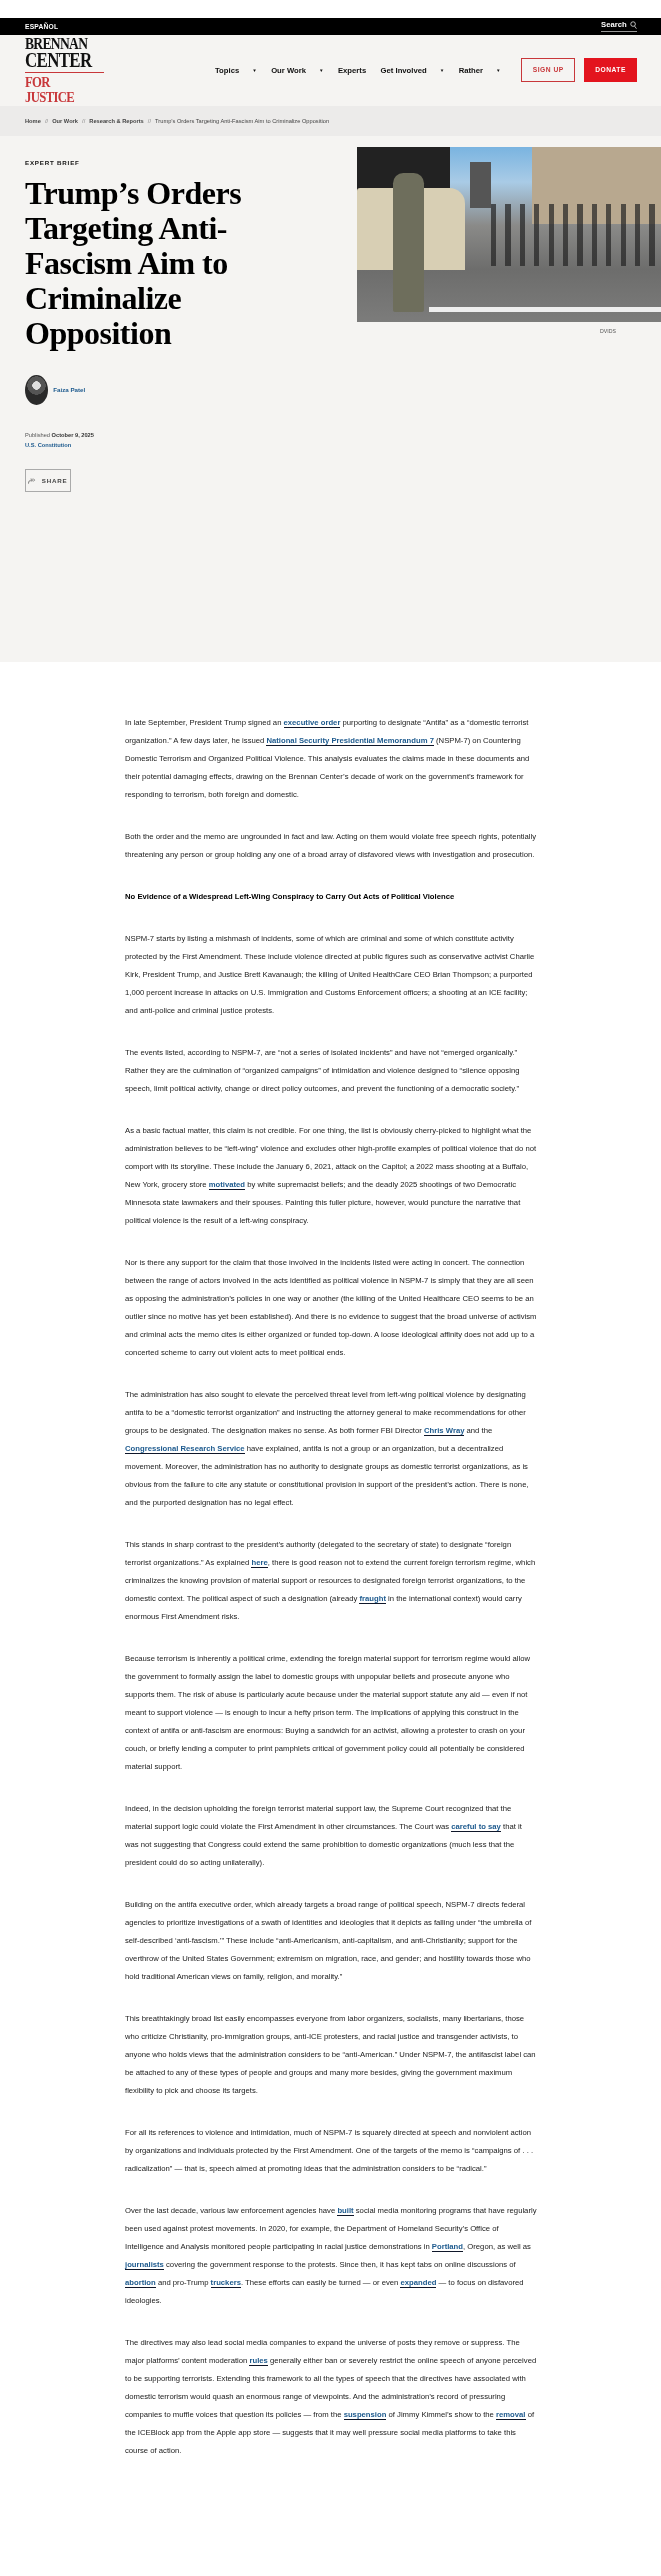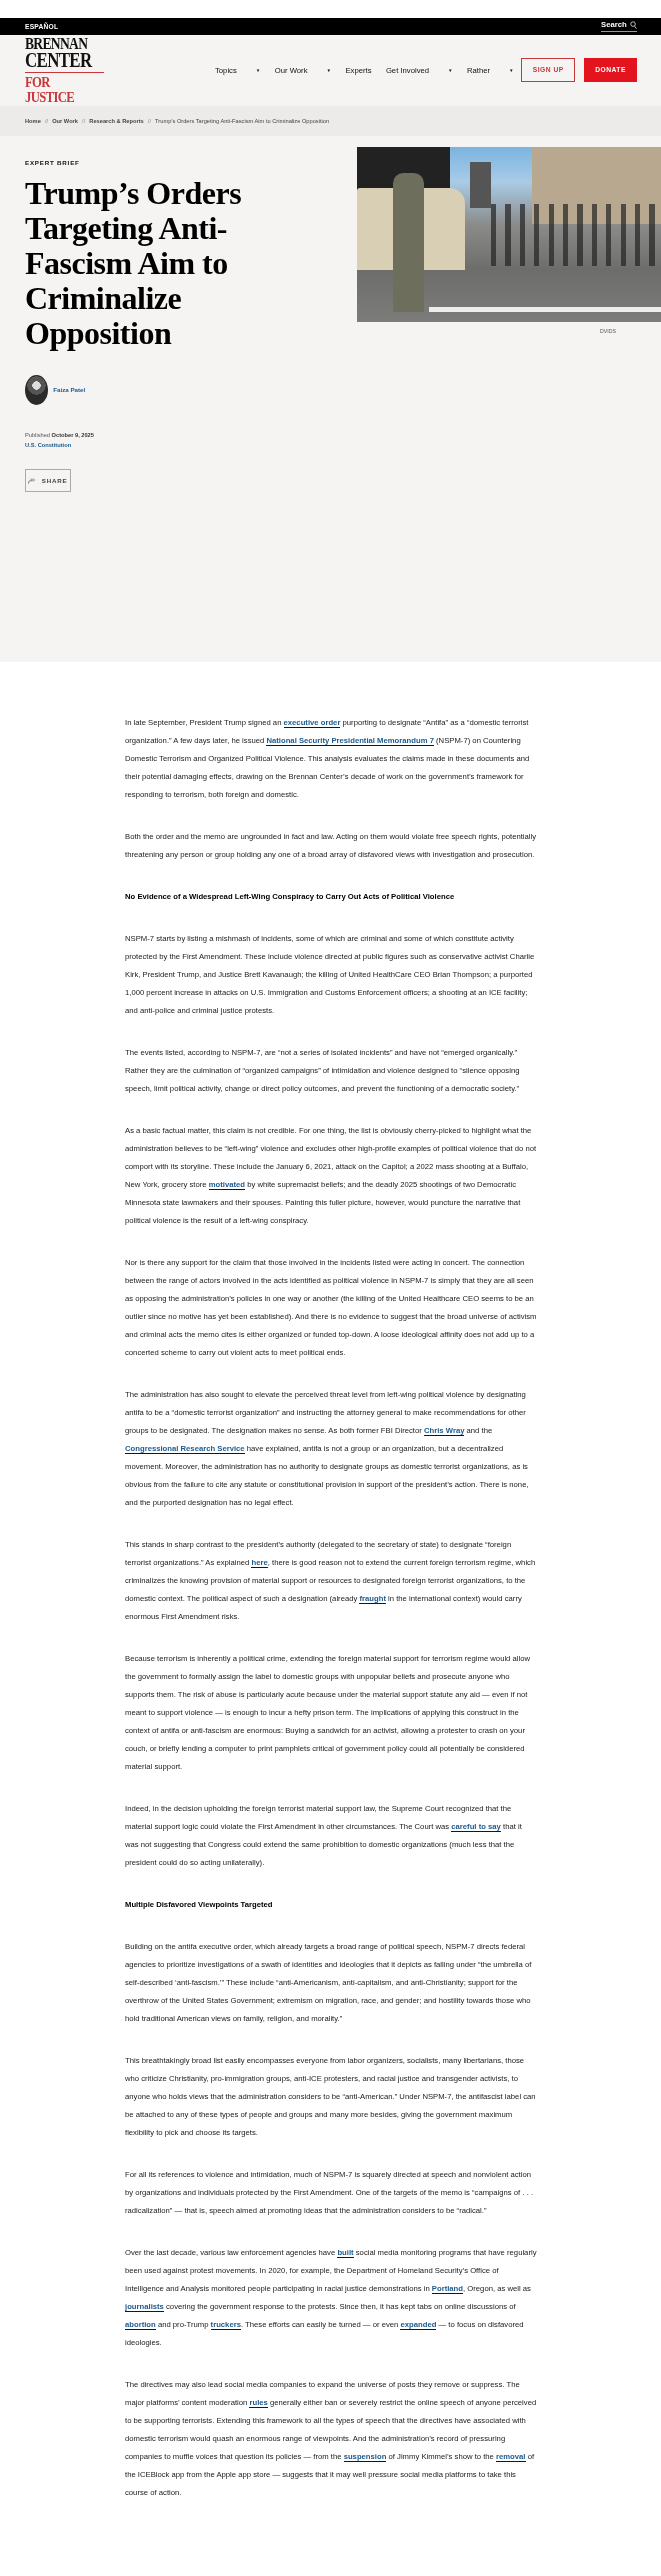--- a/index.html
+++ b/index.html
@@ -13,21 +13,21 @@
   .utility-bar .search { color: #fff; font-weight: 700; font-size: 7.7px; display: flex; align-items: center; gap: 3.1px; padding-bottom: 1.5px; border-bottom: 1.5px solid #999; }
 
   .masthead { height: 71px; background: #f5f4f2; display: flex; align-items: center; padding: 0 25px; position: relative; }
   .logo { width: 82px; display: flex; flex-direction: column; line-height: 0.92; font-family: "Liberation Serif", serif; }
   .logo .l1, .logo .l2 { font-size: 16.5px; color: #111; letter-spacing: -0.8px; transform: scaleX(0.82); transform-origin: left; }
   .logo .l2 { font-size: 20.6px; }
   .logo .rule { width: 79px; height: 1px; background: #c8373a; margin: 2.1px 0 2.1px; }
   .logo .l3 { font-size: 15.5px; color: #c8373a; letter-spacing: -0.8px; transform: scaleX(0.82); transform-origin: left; }
 
   .main-nav { display: flex; gap: 14.4px; margin-left: 108px; align-items: center; }
-  .nav-item { display: flex; align-items: center; gap: 19px; font-size: 7.7px; font-weight: 400; color: #111; }
+  .nav-item { display: flex; align-items: center; gap: 13px; font-size: 7.7px; font-weight: 700; color: #111; }
   .nav-item .caret { font-size: 4.6px; }
 
   .cta { position: absolute; right: 25px; top: 23px; display: flex; gap: 8.8px; }
   .btn-signup { height: 24px; width: 54px; border: 1px solid #c8373a; color: #c8373a; background: transparent; font-weight: 700; font-size: 6.7px; letter-spacing: 0.5px; display: flex; align-items: center; justify-content: center; font-family: "Liberation Sans", sans-serif; }
   .btn-donate { height: 24px; width: 53px; background: #e3141e; color: #fff; border: none; font-weight: 700; font-size: 6.7px; letter-spacing: 0.5px; display: flex; align-items: center; justify-content: center; font-family: "Liberation Sans", sans-serif; }
 
   .breadcrumb-bar { height: 30px; background: #ecebea; display: flex; align-items: center; padding: 0 25px; font-size: 5.7px; color: #444; }
   .breadcrumb-bar .sep { margin: 0 4.1px; color: #888; }
 
   .hero { background: #f5f4f2; padding: 23px 25px 0; height: 526px; position: relative; }
@@ -157,20 +157,19 @@
     <p><span>Both the order and the memo are ungrounded in fact and law. Acting on them would violate free speech rights, potentially threatening any person or group holding any one of a broad array of disfavored views with investigation and prosecution.</span></p>
     <h2><span>No Evidence of a Widespread Left-Wing Conspiracy to Carry Out Acts of Political Violence</span></h2>
     <p><span>NSPM-7 starts by listing a mishmash of incidents, some of which are criminal and some of which constitute activity protected by the First Amendment. These include violence directed at public figures such as conservative activist Charlie Kirk, President Trump, and Justice Brett Kavanaugh; the killing of United HealthCare CEO Brian Thompson; a purported 1,000 percent increase in attacks on U.S. Immigration and Customs Enforcement officers; a shooting at an ICE facility; and anti-police and criminal justice protests.</span></p>
     <p><span>The events listed, according to NSPM-7, are “not a series of isolated incidents” and have not “emerged organically.” Rather they are the culmination of “organized campaigns” of intimidation and violence designed to “silence opposing speech, limit political activity, change or direct policy outcomes, and prevent the functioning of a democratic society.”</span></p>
     <p><span>As a basic factual matter, this claim is not credible. For one thing, the list is obviously cherry-picked to highlight what the administration believes to be “left-wing” violence and excludes other high-profile examples of political violence that do not comport with its storyline. These include the January 6, 2021, attack on the Capitol; a 2022 mass shooting at a Buffalo, New York, grocery store </span><a href="#" class="inline-link">motivated</a><span> by white supremacist beliefs; and the deadly 2025 shootings of two Democratic Minnesota state lawmakers and their spouses. Painting this fuller picture, however, would puncture the narrative that political violence is the result of a left-wing conspiracy.</span></p>
     <p><span>Nor is there any support for the claim that those involved in the incidents listed were acting in concert. The connection between the range of actors involved in the acts identified as political violence in NSPM-7 is simply that they are all seen as opposing the administration’s policies in one way or another (the killing of the United Healthcare CEO seems to be an outlier since no motive has yet been established). And there is no evidence to suggest that the broad universe of activism and criminal acts the memo cites is either organized or funded top-down. A loose ideological affinity does not add up to a concerted scheme to carry out violent acts to meet political ends.</span></p>
     <p><span>The administration has also sought to elevate the perceived threat level from left-wing political violence by designating antifa to be a “domestic terrorist organization” and instructing the attorney general to make recommendations for other groups to be designated. The designation makes no sense. As both former FBI Director </span><a href="#" class="inline-link">Chris Wray</a><span> and the </span><a href="#" class="inline-link">Congressional Research Service</a><span> have explained, antifa is not a group or an organization, but a decentralized movement. Moreover, the administration has no authority to designate groups as domestic terrorist organizations, as is obvious from the failure to cite any statute or constitutional provision in support of the president’s action. There is none, and the purported designation has no legal effect.</span></p>
     <p><span>This stands in sharp contrast to the president’s authority (delegated to the secretary of state) to designate “foreign terrorist organizations.” As explained </span><a href="#" class="inline-link">here</a><span>, there is good reason not to extend the current foreign terrorism regime, which criminalizes the knowing provision of material support or resources to designated foreign terrorist organizations, to the domestic context. The political aspect of such a designation (already </span><a href="#" class="inline-link">fraught</a><span> in the international context) would carry enormous First Amendment risks.</span></p>
     <p><span>Because terrorism is inherently a political crime, extending the foreign material support for terrorism regime would allow the government to formally assign the label to domestic groups with unpopular beliefs and prosecute anyone who supports them. The risk of abuse is particularly acute because under the material support statute any aid — even if not meant to support violence — is enough to incur a hefty prison term. The implications of applying this construct in the context of antifa or anti-fascism are enormous: Buying a sandwich for an activist, allowing a protester to crash on your couch, or briefly lending a computer to print pamphlets critical of government policy could all potentially be considered material support.</span></p>
     <p><span>Indeed, in the decision upholding the foreign terrorist material support law, the Supreme Court recognized that the material support logic could violate the First Amendment in other circumstances. The Court was </span><a href="#" class="inline-link">careful to say</a><span> that it was not suggesting that Congress could extend the same prohibition to domestic organizations (much less that the president could do so acting unilaterally).</span></p>
-    <h2><span>Multiple Disfavored Viewpoints Targeted</span></h2>
     <p><span>Building on the antifa executive order, which already targets a broad range of political speech, NSPM-7 directs federal agencies to prioritize investigations of a swath of identities and ideologies that it depicts as falling under “the umbrella of self-described ‘anti-fascism.’” These include “anti-Americanism, anti-capitalism, and anti-Christianity; support for the overthrow of the United States Government; extremism on migration, race, and gender; and hostility towards those who hold traditional American views on family, religion, and morality.”</span></p>
     <p><span>This breathtakingly broad list easily encompasses everyone from labor organizers, socialists, many libertarians, those who criticize Christianity, pro-immigration groups, anti-ICE protesters, and racial justice and transgender activists, to anyone who holds views that the administration considers to be “anti-American.” Under NSPM-7, the antifascist label can be attached to any of these types of people and groups and many more besides, giving the government maximum flexibility to pick and choose its targets.</span></p>
     <p><span>For all its references to violence and intimidation, much of NSPM-7 is squarely directed at speech and nonviolent action by organizations and individuals protected by the First Amendment. One of the targets of the memo is “campaigns of . . . radicalization” — that is, speech aimed at promoting ideas that the administration considers to be “radical.”</span></p>
     <p><span>Over the last decade, various law enforcement agencies have </span><a href="#" class="inline-link">built</a><span> social media monitoring programs that have regularly been used against protest movements. In 2020, for example, the Department of Homeland Security’s Office of Intelligence and Analysis monitored people participating in racial justice demonstrations in </span><a href="#" class="inline-link">Portland</a><span>, Oregon, as well as </span><a href="#" class="inline-link">journalists</a><span> covering the government response to the protests. Since then, it has kept tabs on online discussions of </span><a href="#" class="inline-link">abortion</a><span> and pro-Trump </span><a href="#" class="inline-link">truckers</a><span>. These efforts can easily be turned — or even </span><a href="#" class="inline-link">expanded</a><span> — to focus on disfavored ideologies.</span></p>
     <p><span>The directives may also lead social media companies to expand the universe of posts they remove or suppress. The major platforms’ content moderation </span><a href="#" class="inline-link">rules</a><span> generally either ban or severely restrict the online speech of anyone perceived to be supporting terrorists. Extending this framework to all the types of speech that the directives have associated with domestic terrorism would quash an enormous range of viewpoints. And the administration’s record of pressuring companies to muffle voices that question its policies — from the </span><a href="#" class="inline-link">suspension</a><span> of Jimmy Kimmel’s show to the </span><a href="#" class="inline-link">removal</a><span> of the ICEBlock app from the Apple app store — suggests that it may well pressure social media platforms to take this course of action.</span></p>
   </main>
 
 
 </body></html>

